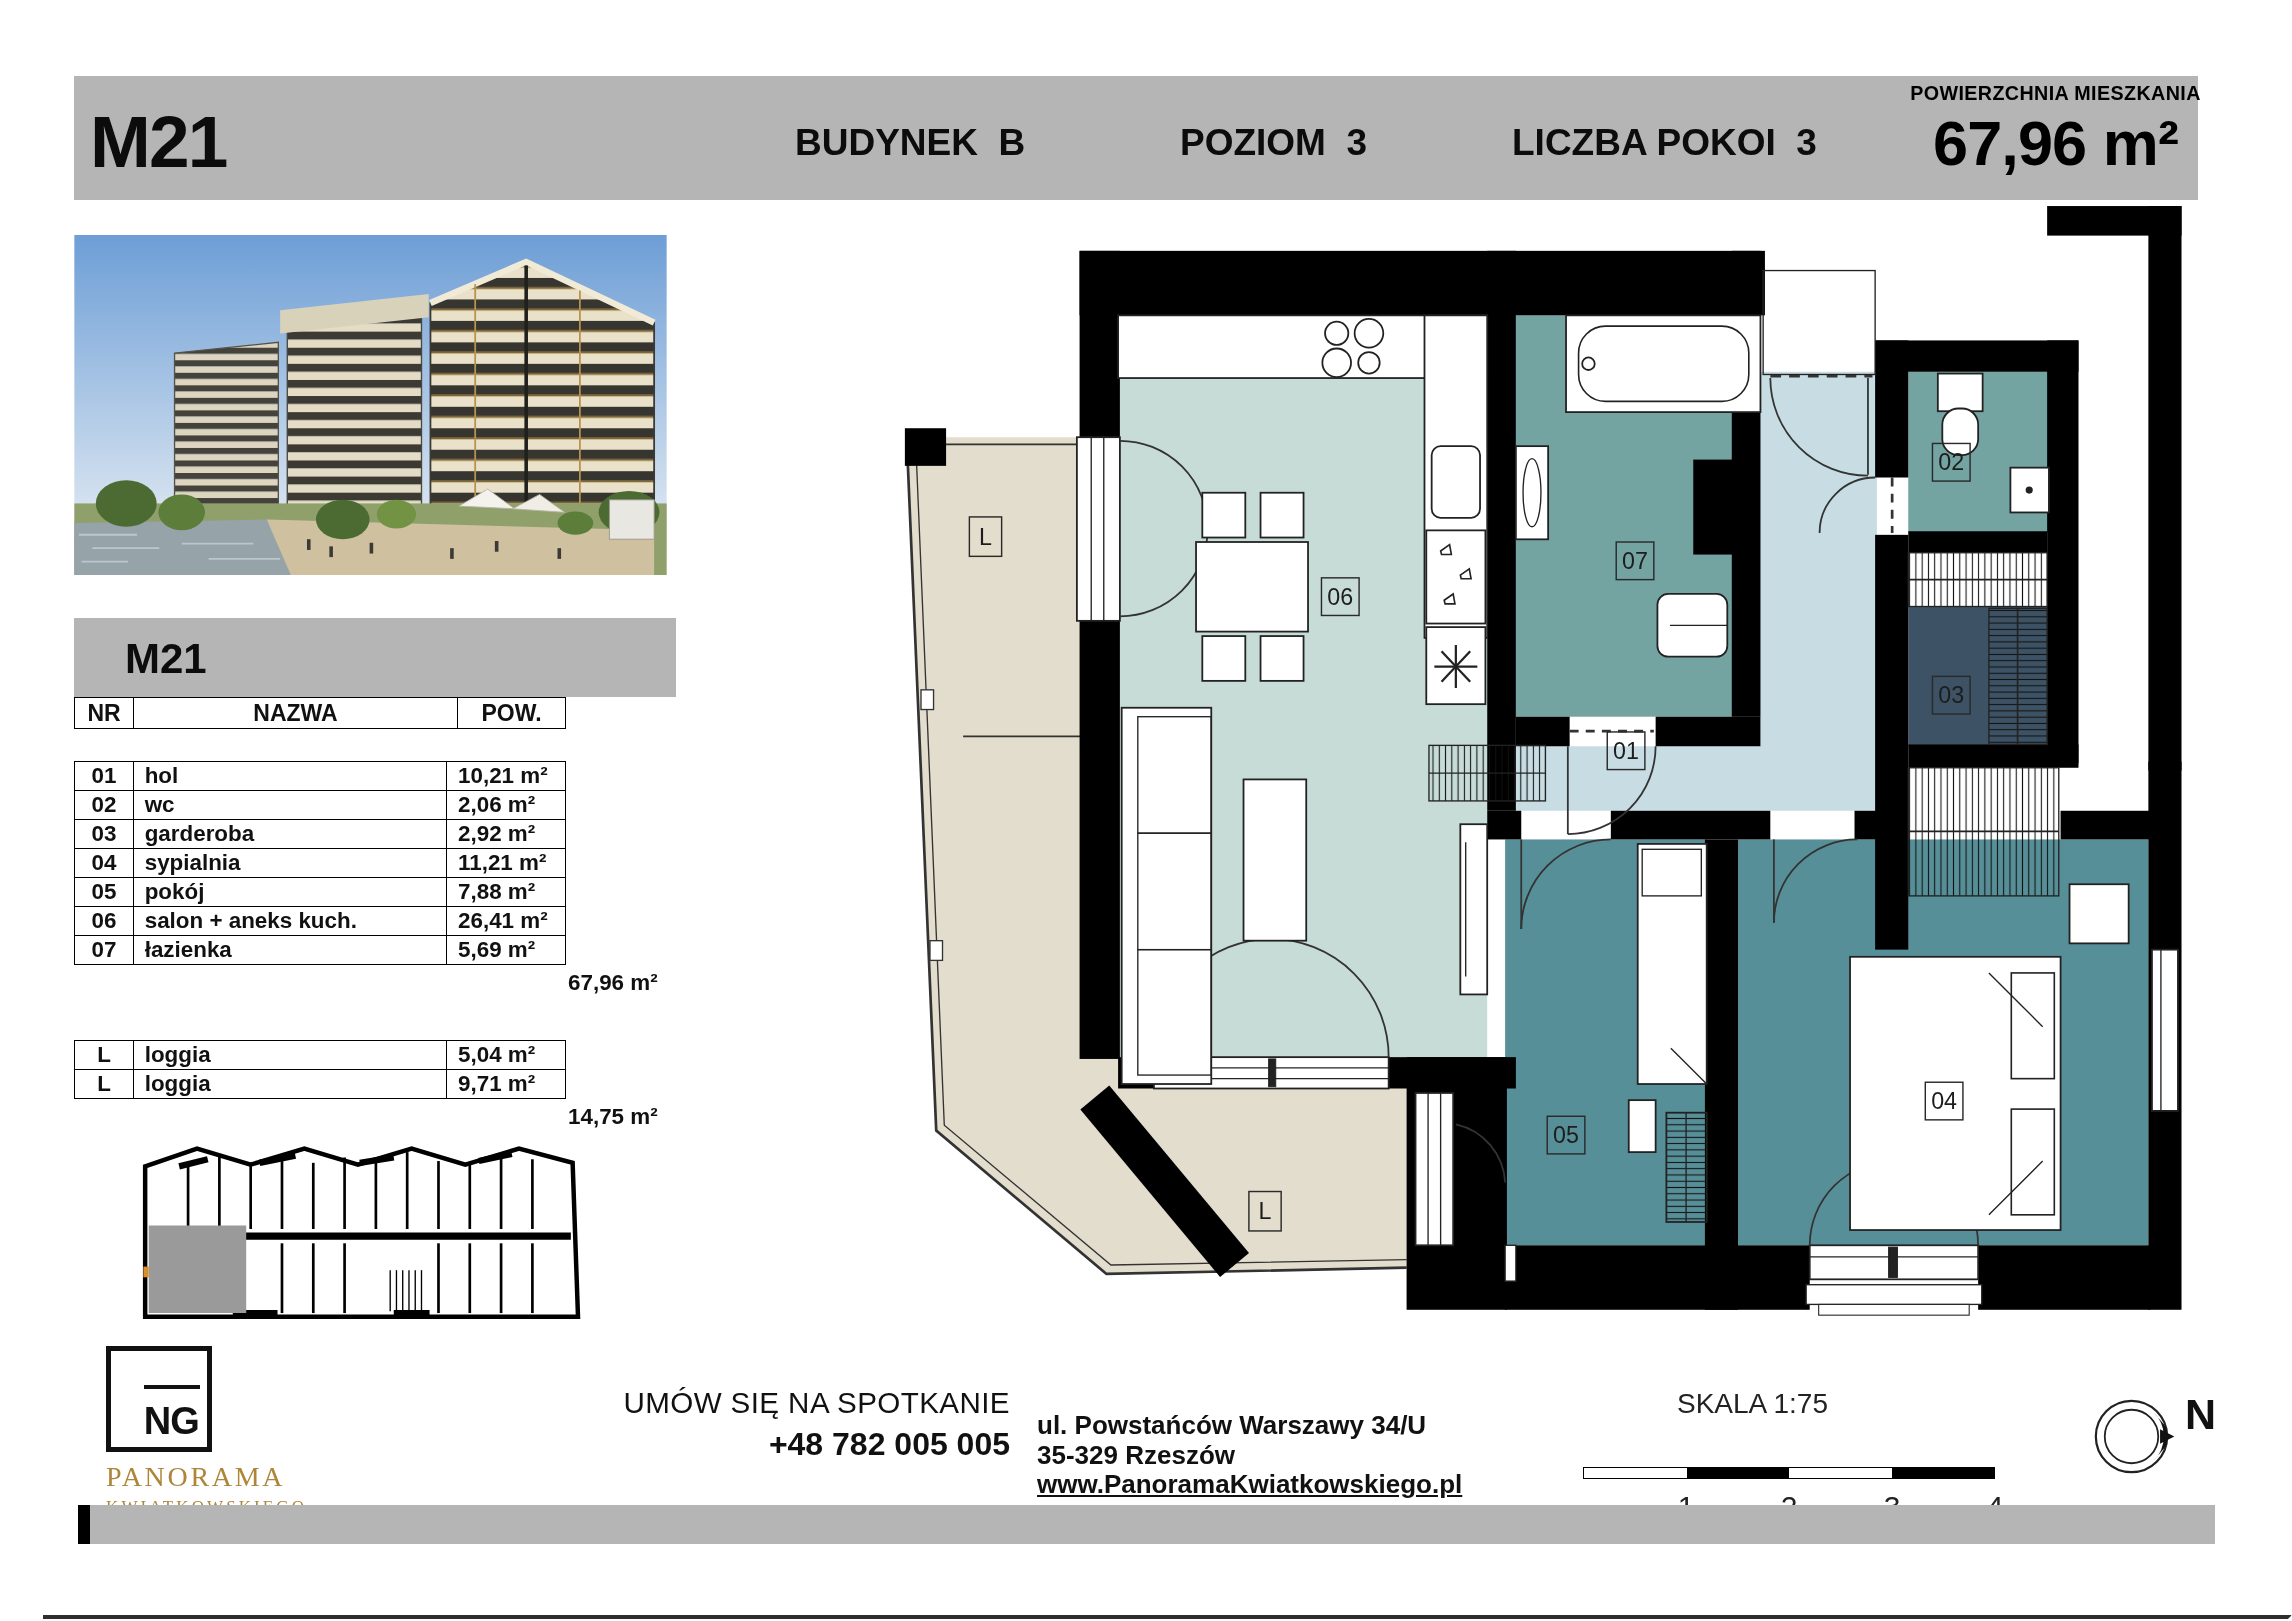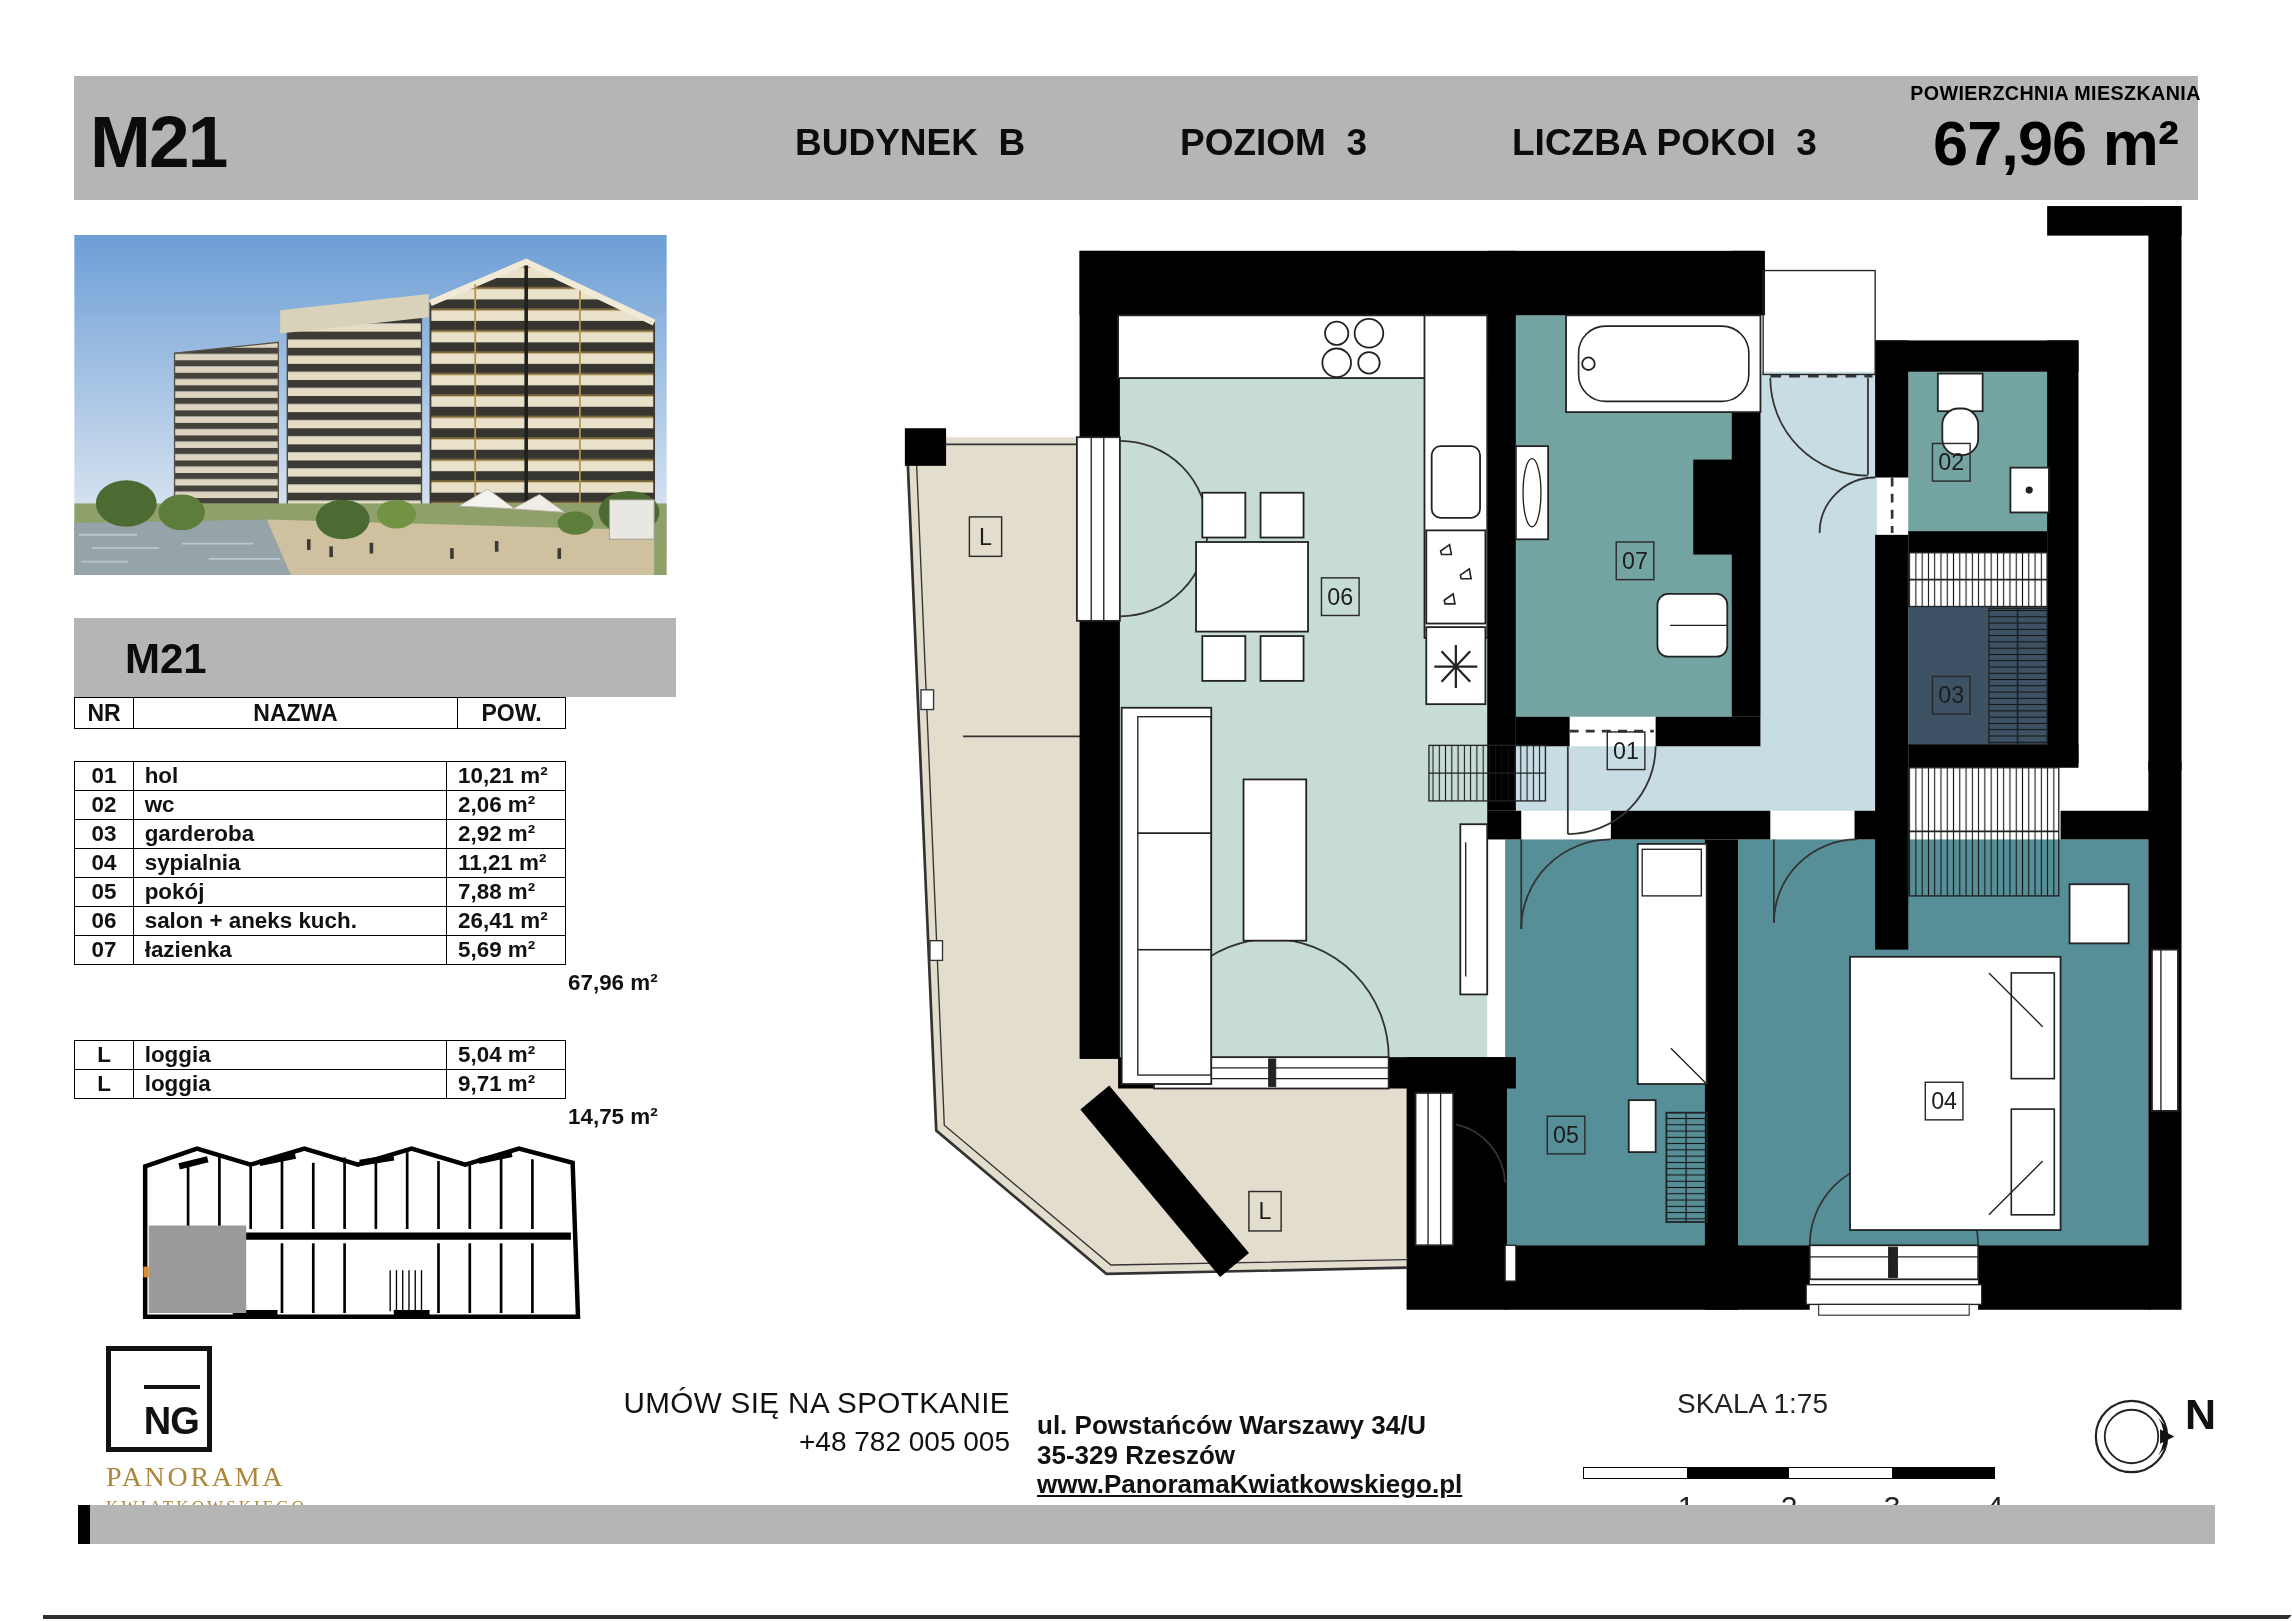--- a/index.html
+++ b/index.html
@@ -36,21 +36,21 @@
   .logo-box{width:106px;height:106px;border:5.4px solid #111;position:relative;box-sizing:border-box;}
   .logo-ng{position:absolute;right:7.2px;bottom:3.6px;width:56px;border-top:4.5px solid #111;
            font-size:38px;font-weight:bold;color:#111;letter-spacing:-0.9px;padding-top:11px;}
   .logo-l1{font-family:"Liberation Serif",serif;color:#ad8639;font-size:28px;letter-spacing:2.7px;
            margin-top:9px;}
   .logo-l2{font-family:"Liberation Serif",serif;color:#ad8639;font-size:17px;letter-spacing:3.1px;
            margin-top:3.6px;}
   
   .cta-block{position:absolute;left:573px;top:1386px;width:437px;text-align:right;}
   .cta{font-size:29.6px;font-weight:normal;letter-spacing:0.4px;}
-  .phone{font-size:28px;font-weight:normal;margin-top:6.3px;}
+  .phone{font-size:32px;font-weight:bold;margin-top:6.3px;}
   .addr{position:absolute;left:1037px;top:1411px;font-size:26px;font-weight:bold;line-height:29.6px;}
   .addr .www{text-decoration:underline;}
   
   .skala-label{position:absolute;left:1677px;top:1388px;font-size:28px;color:#222;}
   .skala-bar{position:absolute;left:1583px;top:1467px;width:412px;height:11.6px;
              border:1.8px solid #000;box-sizing:border-box;display:flex;}
   .skala-bar .seg{flex:1;} .seg.b{background:#000;} .seg.w{background:#fff;}
   .skala-ticks{position:absolute;left:1583px;top:1490px;width:417px;height:32px;}
   .skala-ticks span{position:absolute;font-size:30px;color:#222;transform:translateX(-50%);}
   

